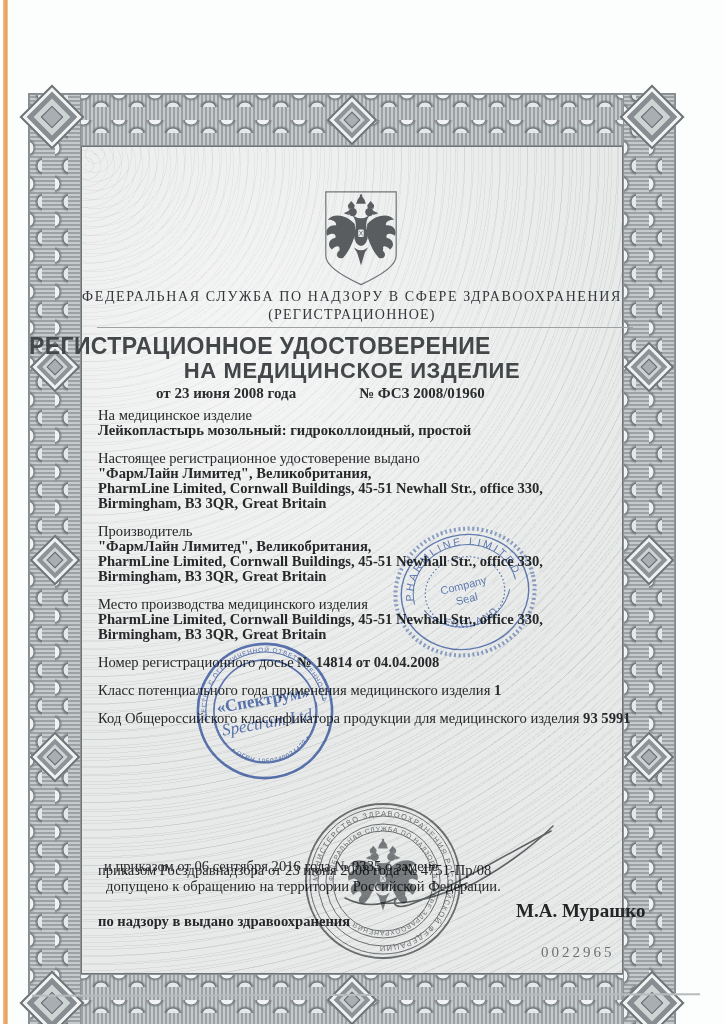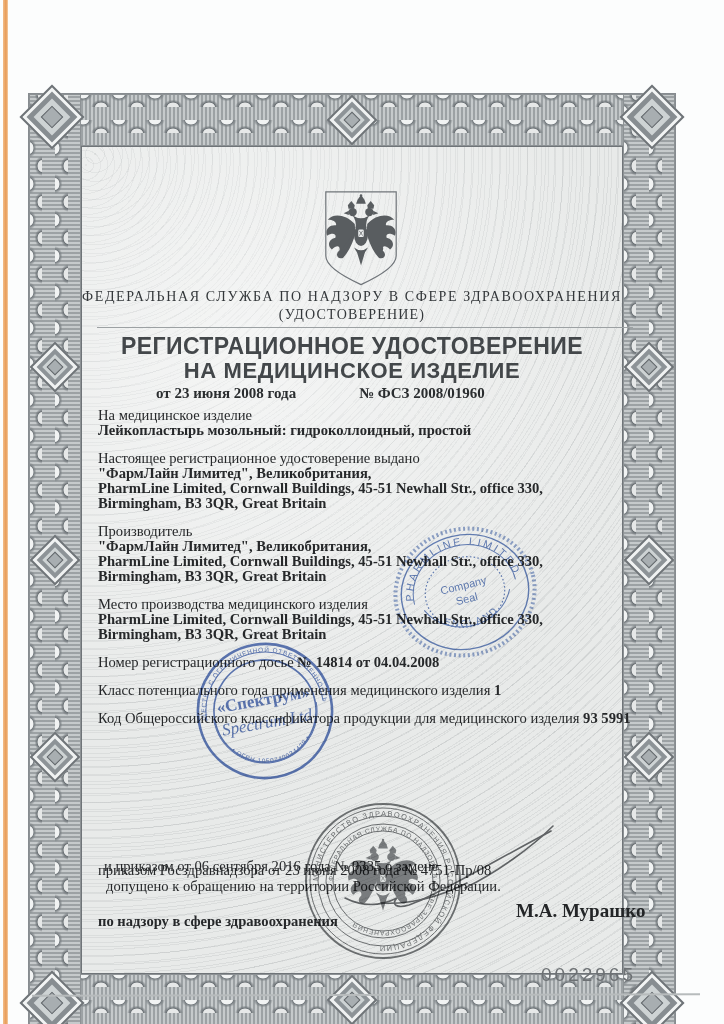--- a/index.html
+++ b/index.html
@@ -55,40 +55,40 @@
       radial-gradient(circle at 30% 25%, rgba(255,255,255,.55), rgba(255,255,255,0) 55%),
       repeating-radial-gradient(circle at 13px 7px, rgba(115,121,125,.12) 0 1px, rgba(0,0,0,0) 1px 9px),
       repeating-radial-gradient(circle at 4px 18px, rgba(90,96,100,.09) 0 1px, rgba(0,0,0,0) 1px 7px);}
 
   
   .abs{position:absolute;}
   .emblem{left:284px;top:92px;width:96px;height:106px;}
   .agency1{left:0;right:0;top:195px;text-align:center;font-size:14px;letter-spacing:1.6px;color:#33373a;}
   .agency2{left:0;right:0;top:213px;text-align:center;font-size:14px;letter-spacing:1.2px;color:#33373a;}
   .rule{left:68px;top:233px;width:536px;height:1px;background:#9ca1a3;}
-  .title1{left:0;right:0;top:239px;text-align:center;
+  .title1{left:0;right:0;top:239px;
     font-family:"Liberation Sans",sans-serif;font-weight:bold;font-size:23px;letter-spacing:.4px;color:#43474a;}
   .title2{left:0;right:0;top:264px;text-align:center;
     font-family:"Liberation Sans",sans-serif;font-weight:bold;font-size:22px;letter-spacing:.6px;color:#43474a;}
   .daterow{left:0;top:291px;width:100%;font-size:15px;font-weight:bold;color:#2a2d2f;}
   .date{position:absolute;left:127px;top:0;}
   .regnum{position:absolute;left:330px;top:0;}
 
   .bodytext{left:69px;top:314px;width:545px;font-size:14.6px;line-height:15px;color:#26282a;}
   .bodytext p{margin:0 0 13px 0;}
   .bodytext .lbl{font-weight:normal;}
   .bodytext .val, .bodytext b{font-weight:bold;}
   .order1{left:69px;top:768px;}
   .order2{left:75px;top:764px;}
   .order3{left:77px;top:784px;}
   .signer1{left:69px;top:801px;font-weight:bold;}
   .signer2{left:69px;top:819px;font-weight:bold;}
   .fline{font-size:14.6px;color:#26282a;}
   .signame{left:487px;top:806px;font-size:19px;font-weight:bold;color:#232527;}
-  .serial{left:512px;top:870px;font-family:Liberation Sans, sans-serif;font-size:19px;
+  .serial{left:512px;top:850px;font-family:Liberation Serif, serif;font-size:15px;
     letter-spacing:3px;color:#6d7174;}
 
   
   .stamp{position:absolute;mix-blend-mode:multiply;}
   .st-pharm{left:360px;top:429px;width:152px;height:142px;opacity:.85;}
   .st-spec{left:158px;top:541px;width:156px;height:152px;opacity:.85;}
   .st-gov{left:272px;top:706px;width:164px;height:162px;opacity:.8;}
   .st-sign{left:310px;top:724px;width:235px;height:100px;opacity:.9;}
 
   svg text{font-family:"Liberation Sans",sans-serif;}
@@ -146,21 +146,21 @@
   <div class="med" style="right:3px;top:640px;"></div>
 
   <div class="inner"></div>
 
   <svg class="abs emblem" viewBox="0 0 120 130">
     <path d="M16 6 H104 V86 Q104 102 60 122 Q16 102 16 86 Z" fill="none" stroke="#70757a" stroke-width="1.5"></path>
     <use href="#eagle" x="8" y="8" width="104" height="104"></use>
   </svg>
 
   <div class="abs agency1">ФЕДЕРАЛЬНАЯ СЛУЖБА ПО НАДЗОРУ В СФЕРЕ ЗДРАВООХРАНЕНИЯ</div>
-  <div class="abs agency2">(УДОСТОВЕРЕНИЕ)</div>
+  <div class="abs agency2">(РЕГИСТРАЦИОННОЕ)</div>
   <div class="abs rule"></div>
   <div class="abs title1">РЕГИСТРАЦИОННОЕ УДОСТОВЕРЕНИЕ</div>
   <div class="abs title2">НА МЕДИЦИНСКОЕ ИЗДЕЛИЕ</div>
   <div class="abs daterow">
     <span class="date">от  23 июня 2008 года</span>
     <span class="regnum">№  ФСЗ 2008/01960</span>
   </div>
 
   <div class="abs bodytext">
     <p>
@@ -194,21 +194,21 @@
     </p>
     <p>
       <span class="lbl">Код Общероссийского классификатора продукции для медицинского изделия</span>
       <b>93 5991</b>
     </p>
   </div>
 
   <div class="abs fline order1">приказом Росздравнадзора от 23 июня 2008 года № 4751-Пр/08</div>
   <div class="abs fline order2">и приказом от 06 сентября 2016 года № 9335 о замене</div>
   <div class="abs fline order3">допущено к обращению на территории Российской Федерации.</div>
-  <div class="abs fline signer2">по надзору в сфере здравоохранения</div>
+  <div class="abs fline signer2">по надзору в выдано здравоохранения</div>
   <div class="abs signame">М.А. Мурашко</div>
   <div class="abs serial">0022965</div>
 
   <svg class="stamp st-pharm" viewBox="0 0 152 142">
     <g transform="rotate(-14 76 69)" fill="none" stroke="#4e6fb4">
       <ellipse cx="76" cy="69" rx="70" ry="63" stroke-width="4" stroke-dasharray="2 2.6" opacity=".7"></ellipse>
       <ellipse cx="76" cy="69" rx="64" ry="57" stroke-width="1.4"></ellipse>
       <ellipse cx="76" cy="69" rx="40" ry="35" stroke-width="1.2" stroke-dasharray="1.6 2.2"></ellipse>
       <path id="ph-t" d="M 24,69 A 52,47 0 1 1 128,69"></path>
       <path id="ph-b" d="M 32,77 A 48,44 0 0 0 120,77"></path>

